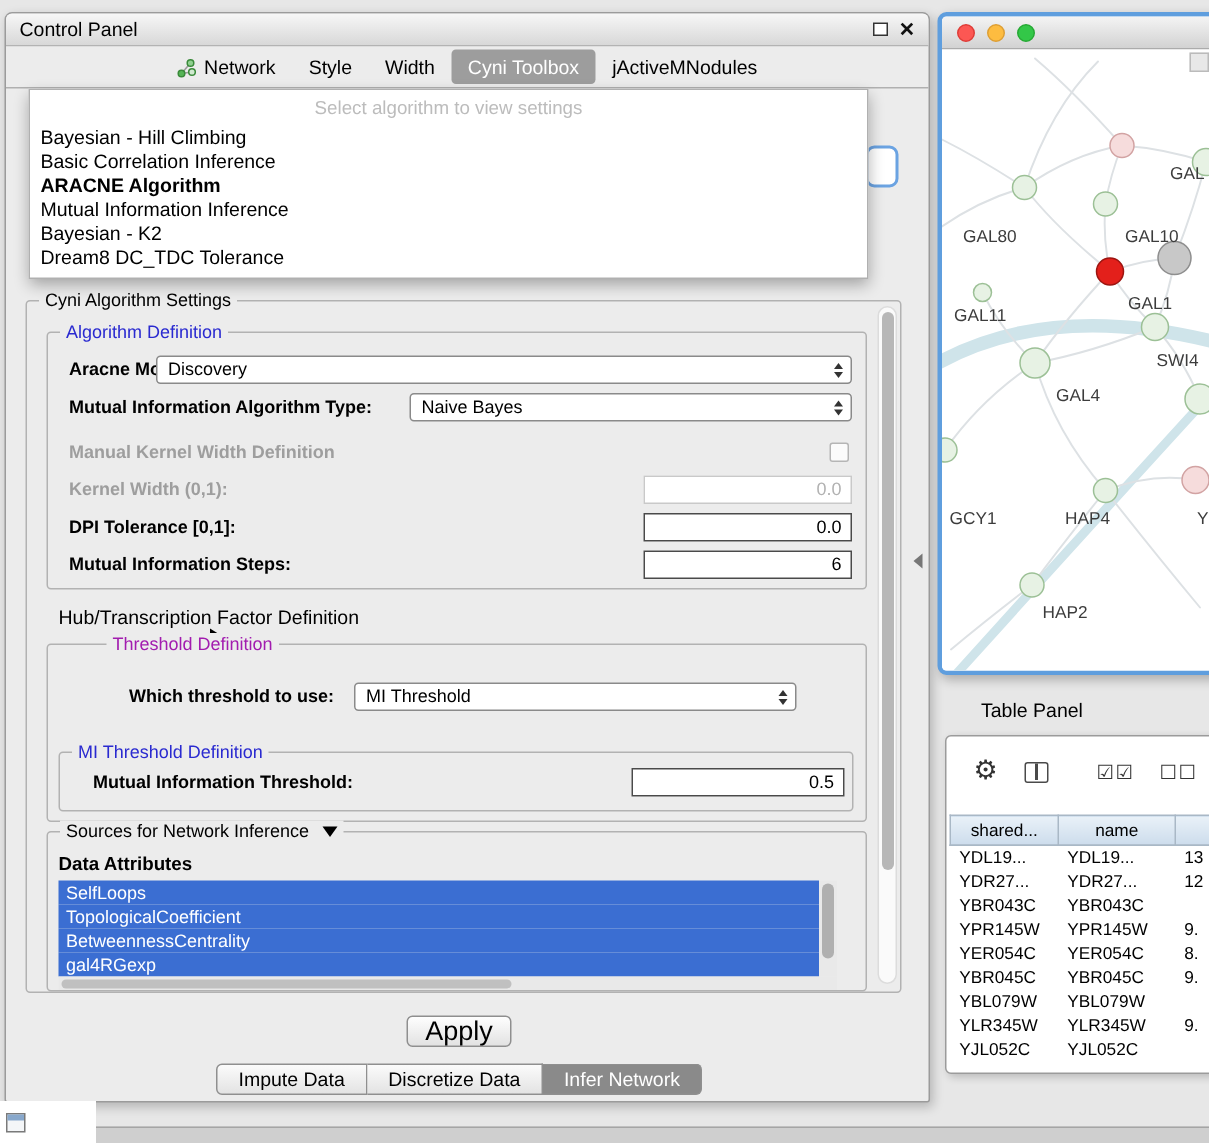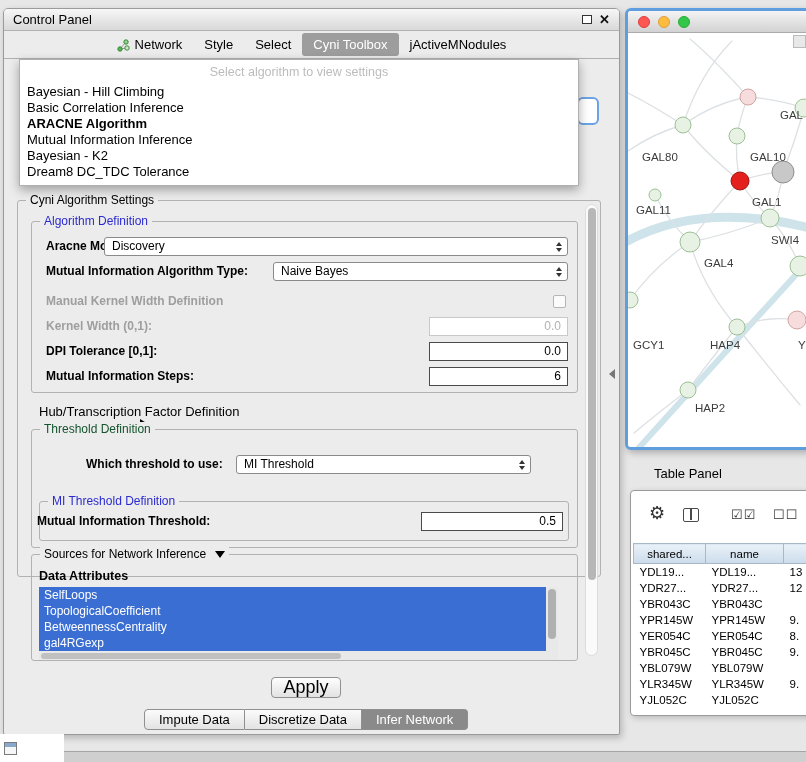--- a/index.html
+++ b/index.html
@@ -46,21 +46,21 @@
   .dd-item.selected { font-weight:bold; }
   .focus-fragment {
     position:absolute; left:573px; top:88px; width:22px; height:28px;
     border:2px solid #6ba3e2; border-radius:6px; background:#fff; z-index:5;
   }
   
   .group { position:absolute; border:1px solid #b2b2b2; border-radius:3px; }
   .group-legend { position:absolute; top:-8px; left:8px; background:#ececec;
     padding:0 4px; font-size:12px; white-space:nowrap; }
   .legend-blue { color:#2a2ad0; }
-  .legend-green { color:#14532d; }
+  .legend-green { color:#a21caf;margin-left:31px; }
   .v-scrollbar { position:absolute; left:581px; top:195px; width:13px; height:452px;
     background:#fafafa; border:1px solid #dcdcdc; border-radius:7px; }
   .v-scrollbar .thumb { position:absolute; left:1.5px; top:3px; width:8px; height:372px;
     background:#b7b7b7; border-radius:5px; }
   .lbl { position:absolute; font-size:12px; font-weight:bold; height:19px; line-height:19px; white-space:nowrap; }
   .lbl.disabled { color:#9e9e9e; }
   .combo { position:absolute; height:19px; background:#fff; border:1px solid #8a8a8a;
     border-radius:3px; font-size:12px; line-height:17px; padding:0 20px 0 7px; }
   .combo-arrows { position:absolute; right:5px; top:4px; display:flex; flex-direction:column; gap:2px; }
   .arr-up { width:0; height:0; border-left:3.5px solid transparent; border-right:3.5px solid transparent; border-bottom:4px solid #333; }
@@ -153,21 +153,21 @@
         <circle cx="3" cy="10" r="2.2" fill="#56b456" stroke="#3a8a3a"></circle>
         <circle cx="9" cy="3" r="2.2" fill="#8fd08f" stroke="#3a8a3a"></circle>
         <circle cx="10" cy="9" r="2.2" fill="#cfe9cf" stroke="#3a8a3a"></circle>
       </svg>
       <span>Network</span>
     </div>
     <div class="cp-tab">
       <span>Style</span>
     </div>
     <div class="cp-tab">
-      <span>Select</span>
+      <span>Width</span>
     </div>
     <div class="cp-tab active">
       <span>Cyni Toolbox</span>
     </div>
     <div class="cp-tab">
       <span>jActiveMNodules</span>
     </div>
   </div>
 
   <div class="focus-fragment"></div>
@@ -175,21 +175,21 @@
   <div class="dd-popup">
     <div class="dd-header">Select algorithm to view settings</div>
     <div class="dd-item">Bayesian - Hill Climbing</div>
     <div class="dd-item">Basic Correlation Inference</div>
     <div class="dd-item selected">ARACNE Algorithm</div>
     <div class="dd-item">Mutual Information Inference</div>
     <div class="dd-item">Bayesian - K2</div>
     <div class="dd-item">Dream8 DC_TDC Tolerance</div>
   </div>
 
-  <div class="group" style="left:13px; top:191px; width:584px; height:377px;">
+  <div class="group" style="left:13px; top:191px; width:584px; height:462px;">
     <span class="group-legend">Cyni Algorithm Settings</span>
   </div>
   <div class="v-scrollbar">
     <div class="thumb"></div>
   </div>
 
   <div class="group" style="left:27px; top:212px; width:547px; height:172px;">
     <span class="group-legend legend-blue">Algorithm Definition</span>
   </div>
   <span class="lbl" style="left:42px; top:228px;">Aracne Mode:</span>
@@ -229,21 +229,21 @@
   <div class="combo" style="left:232px; top:446px; width:295px;">
     <span>MI Threshold</span>
     <span class="combo-arrows">
         <span class="arr-up"></span>
         <span class="arr-dn"></span>
       </span>
   </div>
   <div class="group" style="left:35px; top:492px; width:530px; height:40px;">
     <span class="group-legend legend-blue">MI Threshold Definition</span>
   </div>
-  <span class="lbl" style="left:33px; top:503px;">Mutual Information Threshold:</span>
+  <span class="lbl" style="left:58px; top:503px;">Mutual Information Threshold:</span>
   <div class="field" style="left:417px; top:503px; width:142px;">0.5</div>
 
   <div class="group" style="left:27px; top:545px; width:547px; height:107px;">
     <span class="group-legend">
       <span>Sources for Network Inference</span>
       <span class="tri-down"></span>
     </span>
   </div>
   <span class="data-attr-title">Data Attributes</span>
   <div class="attr-list">

